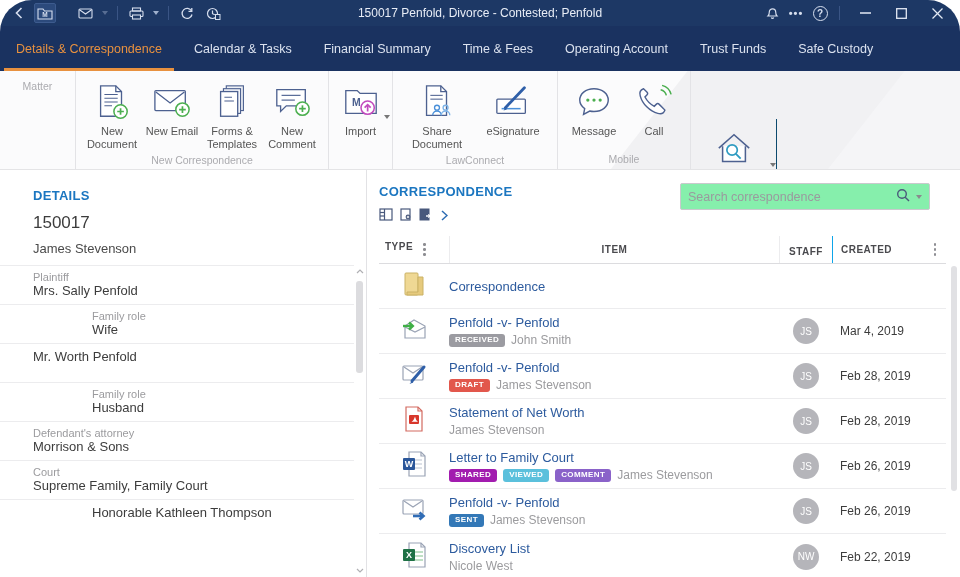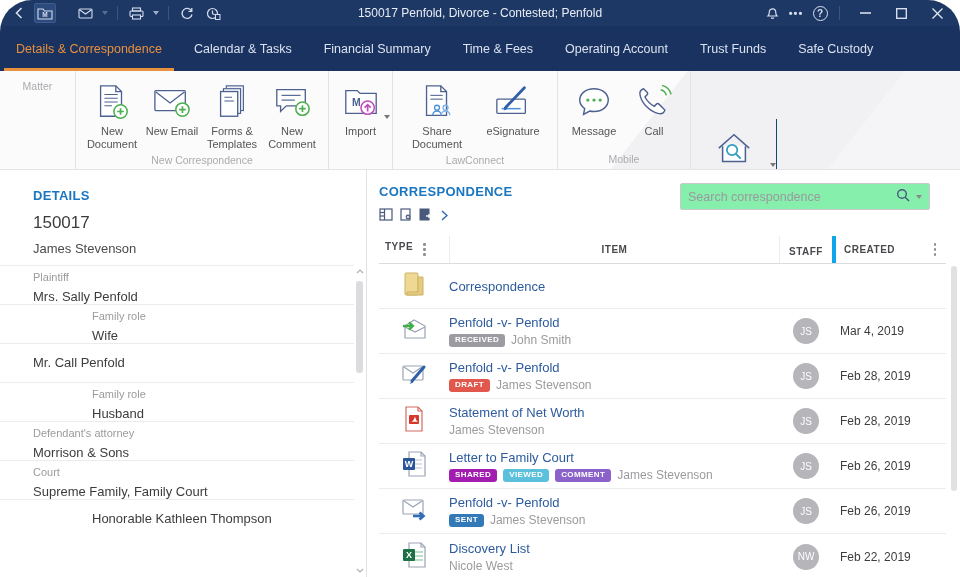--- a/index.html
+++ b/index.html
@@ -50,21 +50,21 @@
   .d-head { padding:18px 20px 0 33px; height:95px; }
   .d-heading { font-size:13px; font-weight:bold; color:#1b76c0; letter-spacing:.3px; }
   .d-numrow { display:flex; align-items:center; margin-top:10px; }
   .d-number { font-size:17px; color:#3c3c3c; }
   .status-pill { margin-left:auto; margin-right:18px; width:140px; height:22px; background:#e4e4e6; border-radius:11px; display:flex; align-items:center; justify-content:center; font-size:10.5px; color:#6f6f73; letter-spacing:.6px; }
   .d-resp { font-size:13px; color:#4a4a4a; margin-top:8px; }
   .d-fields { position:absolute; top:95px; left:0; right:12px; bottom:0; }
   .d-field { height:39px; border-top:1px solid #ececee; padding:5px 0 0 33px; }
   .d-field.indent { padding-left:92px; }
   .d-label { font-size:11px; color:#9b9b9e; }
-  .d-value { font-size:13px; color:#3c3c3c; margin-top:6px; }
+  .d-value { font-size:13px; color:#3c3c3c; margin-top:0; }
   .d-scroll { position:absolute; top:97px; right:2px; width:9px; bottom:2px; }
   .d-thumb { position:absolute; top:14px; left:1px; width:7px; height:92px; background:#dcdcdf; border-radius:3px; }
   .chev { position:absolute; left:0; width:9px; height:9px; display:flex; align-items:center; justify-content:center; }
   .chev svg { display:block; }
   .chev.up { top:0; } .chev.down { bottom:0; }
 
   
   .corr { position:absolute; top:0; left:367px; right:0; bottom:0; }
   .c-head { position:relative; padding:14px 14px 0 12px; height:66px; }
   .c-heading { font-size:13px; font-weight:bold; color:#1b76c0; letter-spacing:.3px; }
@@ -73,21 +73,21 @@
   .searchbox input { flex:1; border:none; outline:none; font-size:12.5px; color:#555; font-family:"Liberation Sans",sans-serif; background:transparent; }
   .searchbox input::placeholder { color:#9a9a9e; }
   .s-caret { width:0; height:0; border-left:3.5px solid transparent; border-right:3.5px solid transparent; border-top:4.5px solid #8a8a8e; margin-left:6px; }
 
   .table { position:absolute; top:66px; left:12px; right:14px; bottom:0; }
   .thead { display:flex; align-items:center; height:28px; border-bottom:1px solid #dcdcdf; }
   .th { font-size:10px; font-weight:bold; color:#4a4a4e; letter-spacing:.5px; }
   .col-type { width:70px; display:flex; padding-left:6px; }
   .col-item { flex:1; text-align:center; border-left:1px solid #ececee; border-right:1px solid #ececee; align-self:stretch; display:flex; align-items:center; justify-content:center; }
   .col-staff { width:52px; text-align:center; }
-  .col-created { width:92px; padding-left:8px; border-left:4px solid #0ea5e9; align-self:stretch; display:flex; align-items:center; }
+  .col-created { width:92px; padding-left:8px; border-left:1px solid #0ea5e9; align-self:stretch; display:flex; align-items:center; }
   .col-kebab { width:22px; display:flex; justify-content:center; }
   .kebab { display:flex; flex-direction:column; gap:2.5px; padding:2px; cursor:default; margin-left:8px; }
   .kebab i { width:2.5px; height:2.5px; border-radius:50%; background:#8d8d92; }
 
   .crow { display:flex; align-items:center; height:45px; border-bottom:1px solid #ececee; }
   .crow .col-item { border:none; flex-direction:column; align-items:flex-start; justify-content:center; }
   .crow .col-type { justify-content:center; padding-left:0; }
   .crow .col-created { border:none; font-size:12px; color:#3c3c3c; }
   .c-title { font-size:13px; color:#2d5b9e; }
   .c-meta { display:flex; align-items:center; gap:6px; margin-top:3px; }
@@ -372,21 +372,21 @@
       <div class="d-fields">
         <div class="d-field">
           <div class="d-label">Plaintiff</div>
           <div class="d-value">Mrs. Sally Penfold</div>
         </div>
         <div class="d-field indent">
           <div class="d-label">Family role</div>
           <div class="d-value">Wife</div>
         </div>
         <div class="d-field">
-          <div class="d-value">Mr. Call Penfold</div>
+          <div class="d-value">Mr. Worth Penfold</div>
         </div>
         <div class="d-field indent">
           <div class="d-label">Family role</div>
           <div class="d-value">Husband</div>
         </div>
         <div class="d-field">
           <div class="d-label">Defendant's attorney</div>
           <div class="d-value">Morrison &amp; Sons</div>
         </div>
         <div class="d-field">

